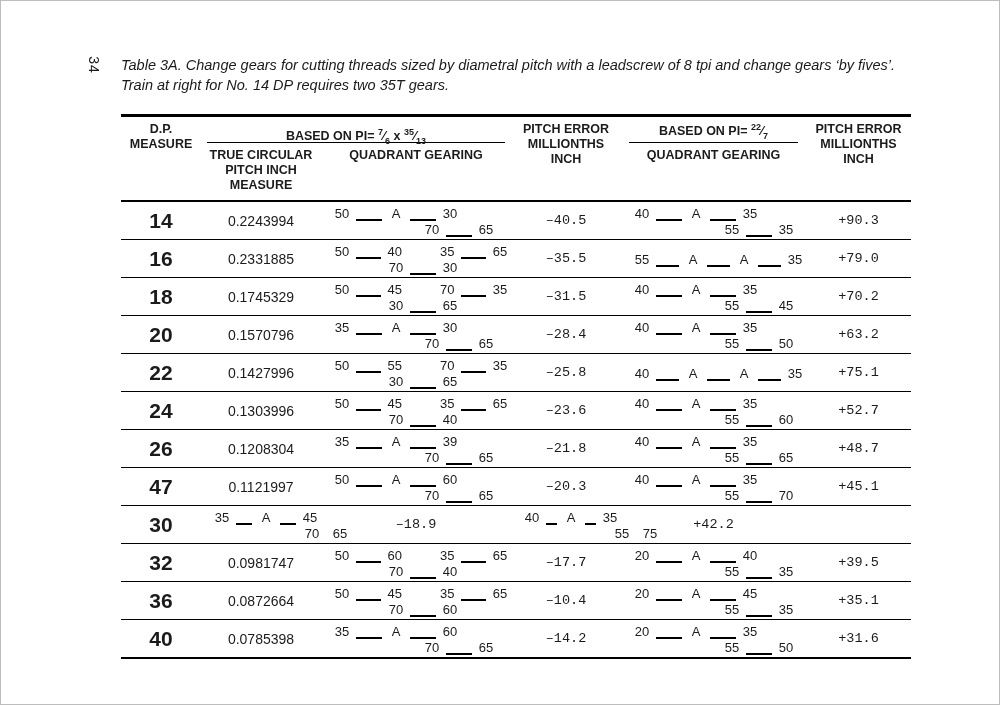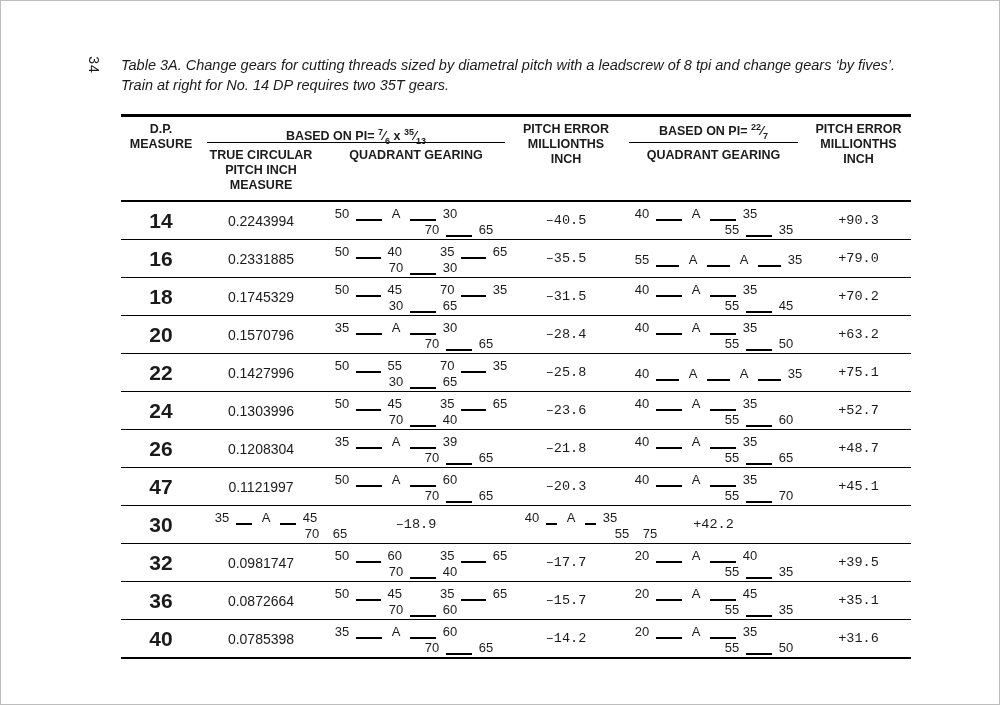--- a/index.html
+++ b/index.html
@@ -468,21 +468,21 @@
               <span class="num">35</span>
               <span class="bar"></span>
               <span class="num">65</span>
             </div>
             <div class="gline" style="margin-left: 54px;">
               <span class="num">70</span>
               <span class="bar"></span>
               <span class="num">60</span>
             </div>
           </div>
-          <div class="c-err">–15.7</div>
+          <div class="c-err">–10.4</div>
           <div class="c-gear">
             <div class="gline" style="margin-left: 0px;">
               <span class="num">20</span>
               <span class="bar"></span>
               <span class="num">A</span>
               <span class="bar"></span>
               <span class="num">45</span>
             </div>
             <div class="gline" style="margin-left: 90px;">
               <span class="num">55</span>

